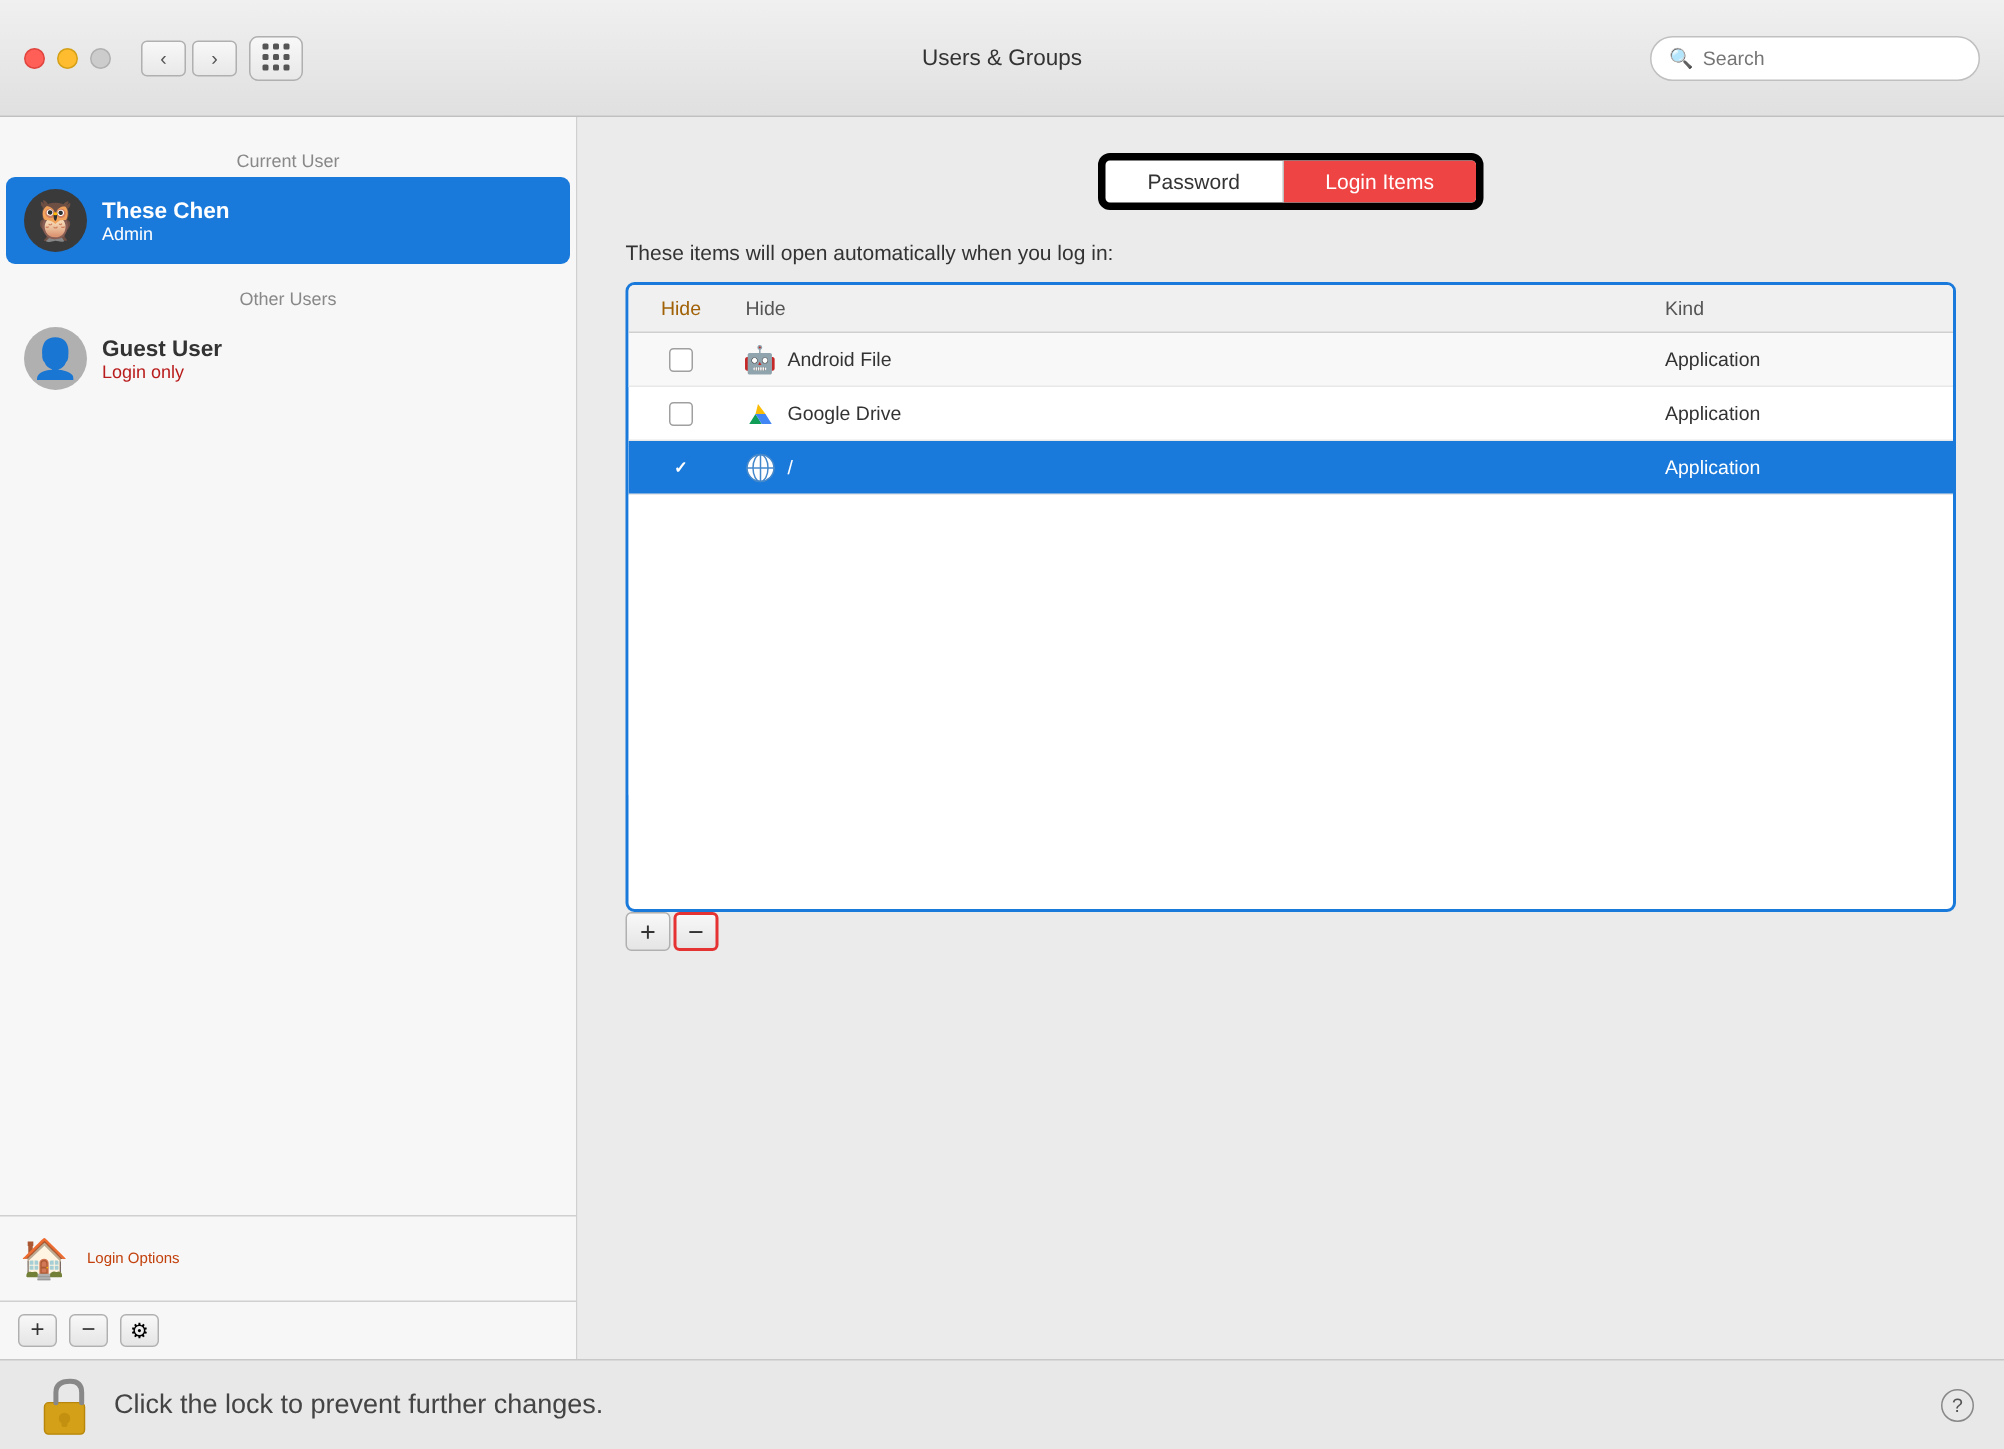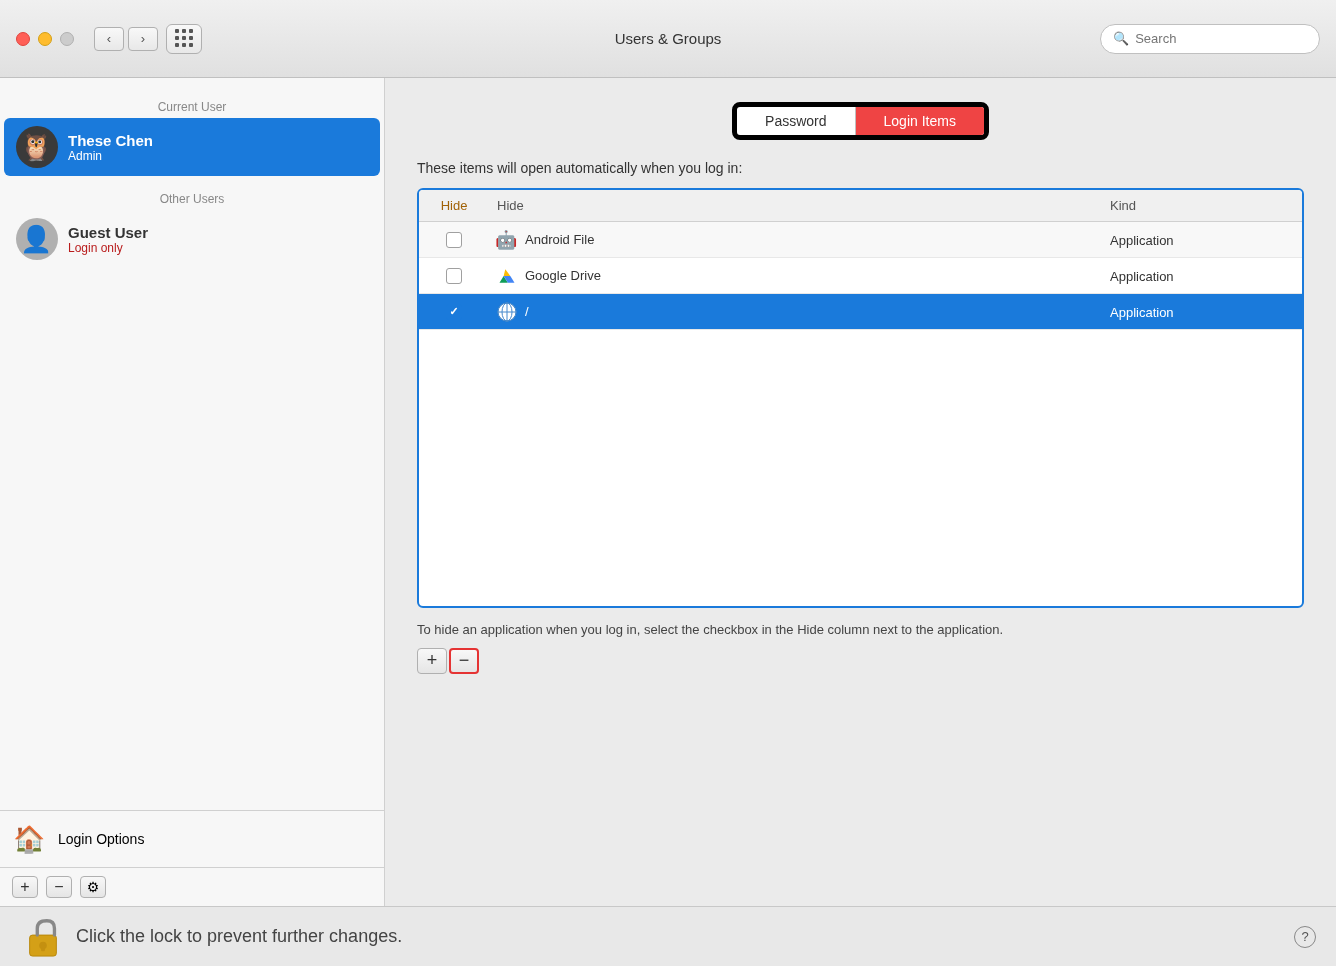--- a/index.html
+++ b/index.html
@@ -202,22 +202,22 @@
       height: 36px;
       background: #555;
       mask: none;
       margin-right: 10px;
       display: flex;
       align-items: center;
       justify-content: center;
       font-size: 22px;
     }
     .login-options-label {
-      font-size: 14px;
-      color: #000000;
+      font-size: 10px;
+      color: #c2410c;
     }
 
     .sidebar-bottom {
       border-top: 1px solid #d0d0d0;
       display: flex;
       align-items: center;
       padding: 8px 12px;
       gap: 8px;
     }
     .sidebar-action-btn {
@@ -586,22 +586,20 @@
           <span class="row-item-name">/</span>
         </div>
         <div class="row-kind-cell">
           <span class="row-kind">Application</span>
         </div>
       </div>
 
       <div style="flex:1; background: white; min-height: 200px;"></div>
     </div>
 
-    <p class="hint-text">To hide an application when you log in, select the checkbox in the Hide
-column next to the application.</p>
 
     <div class="bottom-buttons">
       <button class="action-btn">+</button>
       <button class="action-btn highlighted">−</button>
     </div>
 
   </div>
 </div>
 
 <div class="footer-bar">

